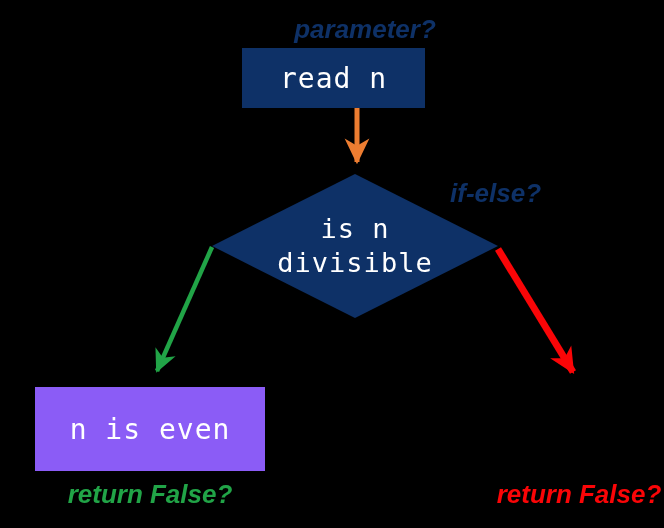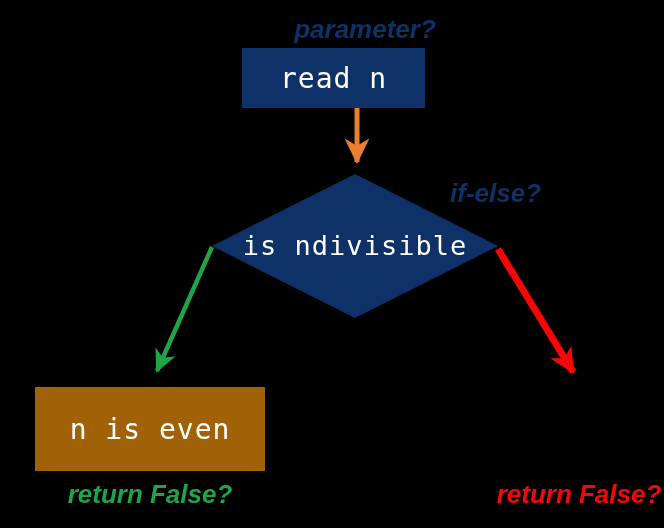--- a/index.html
+++ b/index.html
@@ -24,26 +24,26 @@
   .node {
     position: absolute;
     display: flex;
     align-items: center;
     justify-content: center;
     color: #ffffff;
     font-size: 28px;
     letter-spacing: 1px;
   }
   .box-read  { left: 207px; top: 48px;  width: 183px; height: 60px; background: #0E3167; }
-  .box-even  { left: 0px;   top: 387px; width: 230px; height: 84px; background: #a16207; }
+  .box-even  { left: 0px;   top: 387px; width: 230px; height: 84px; background: #8b5cf6; }
   .box-odd   { left: 432px; top: 385px; width: 221px; height: 86px; background: #FA0507; }
   .diamond-text {
     position: absolute;
     left: 200px; top: 195px; width: 240px; height: 102px;
-    display: flex; flex-direction: row;
+    display: flex; flex-direction: column;
     align-items: center; justify-content: center;
     color: #ffffff; font-size: 27px; line-height: 34px;
     letter-spacing: 1px; text-align: center;
   }
   .label {
     position: absolute;
     font-family: "Liberation Sans", sans-serif;
     font-style: italic;
     font-weight: bold;
     font-size: 26px;

